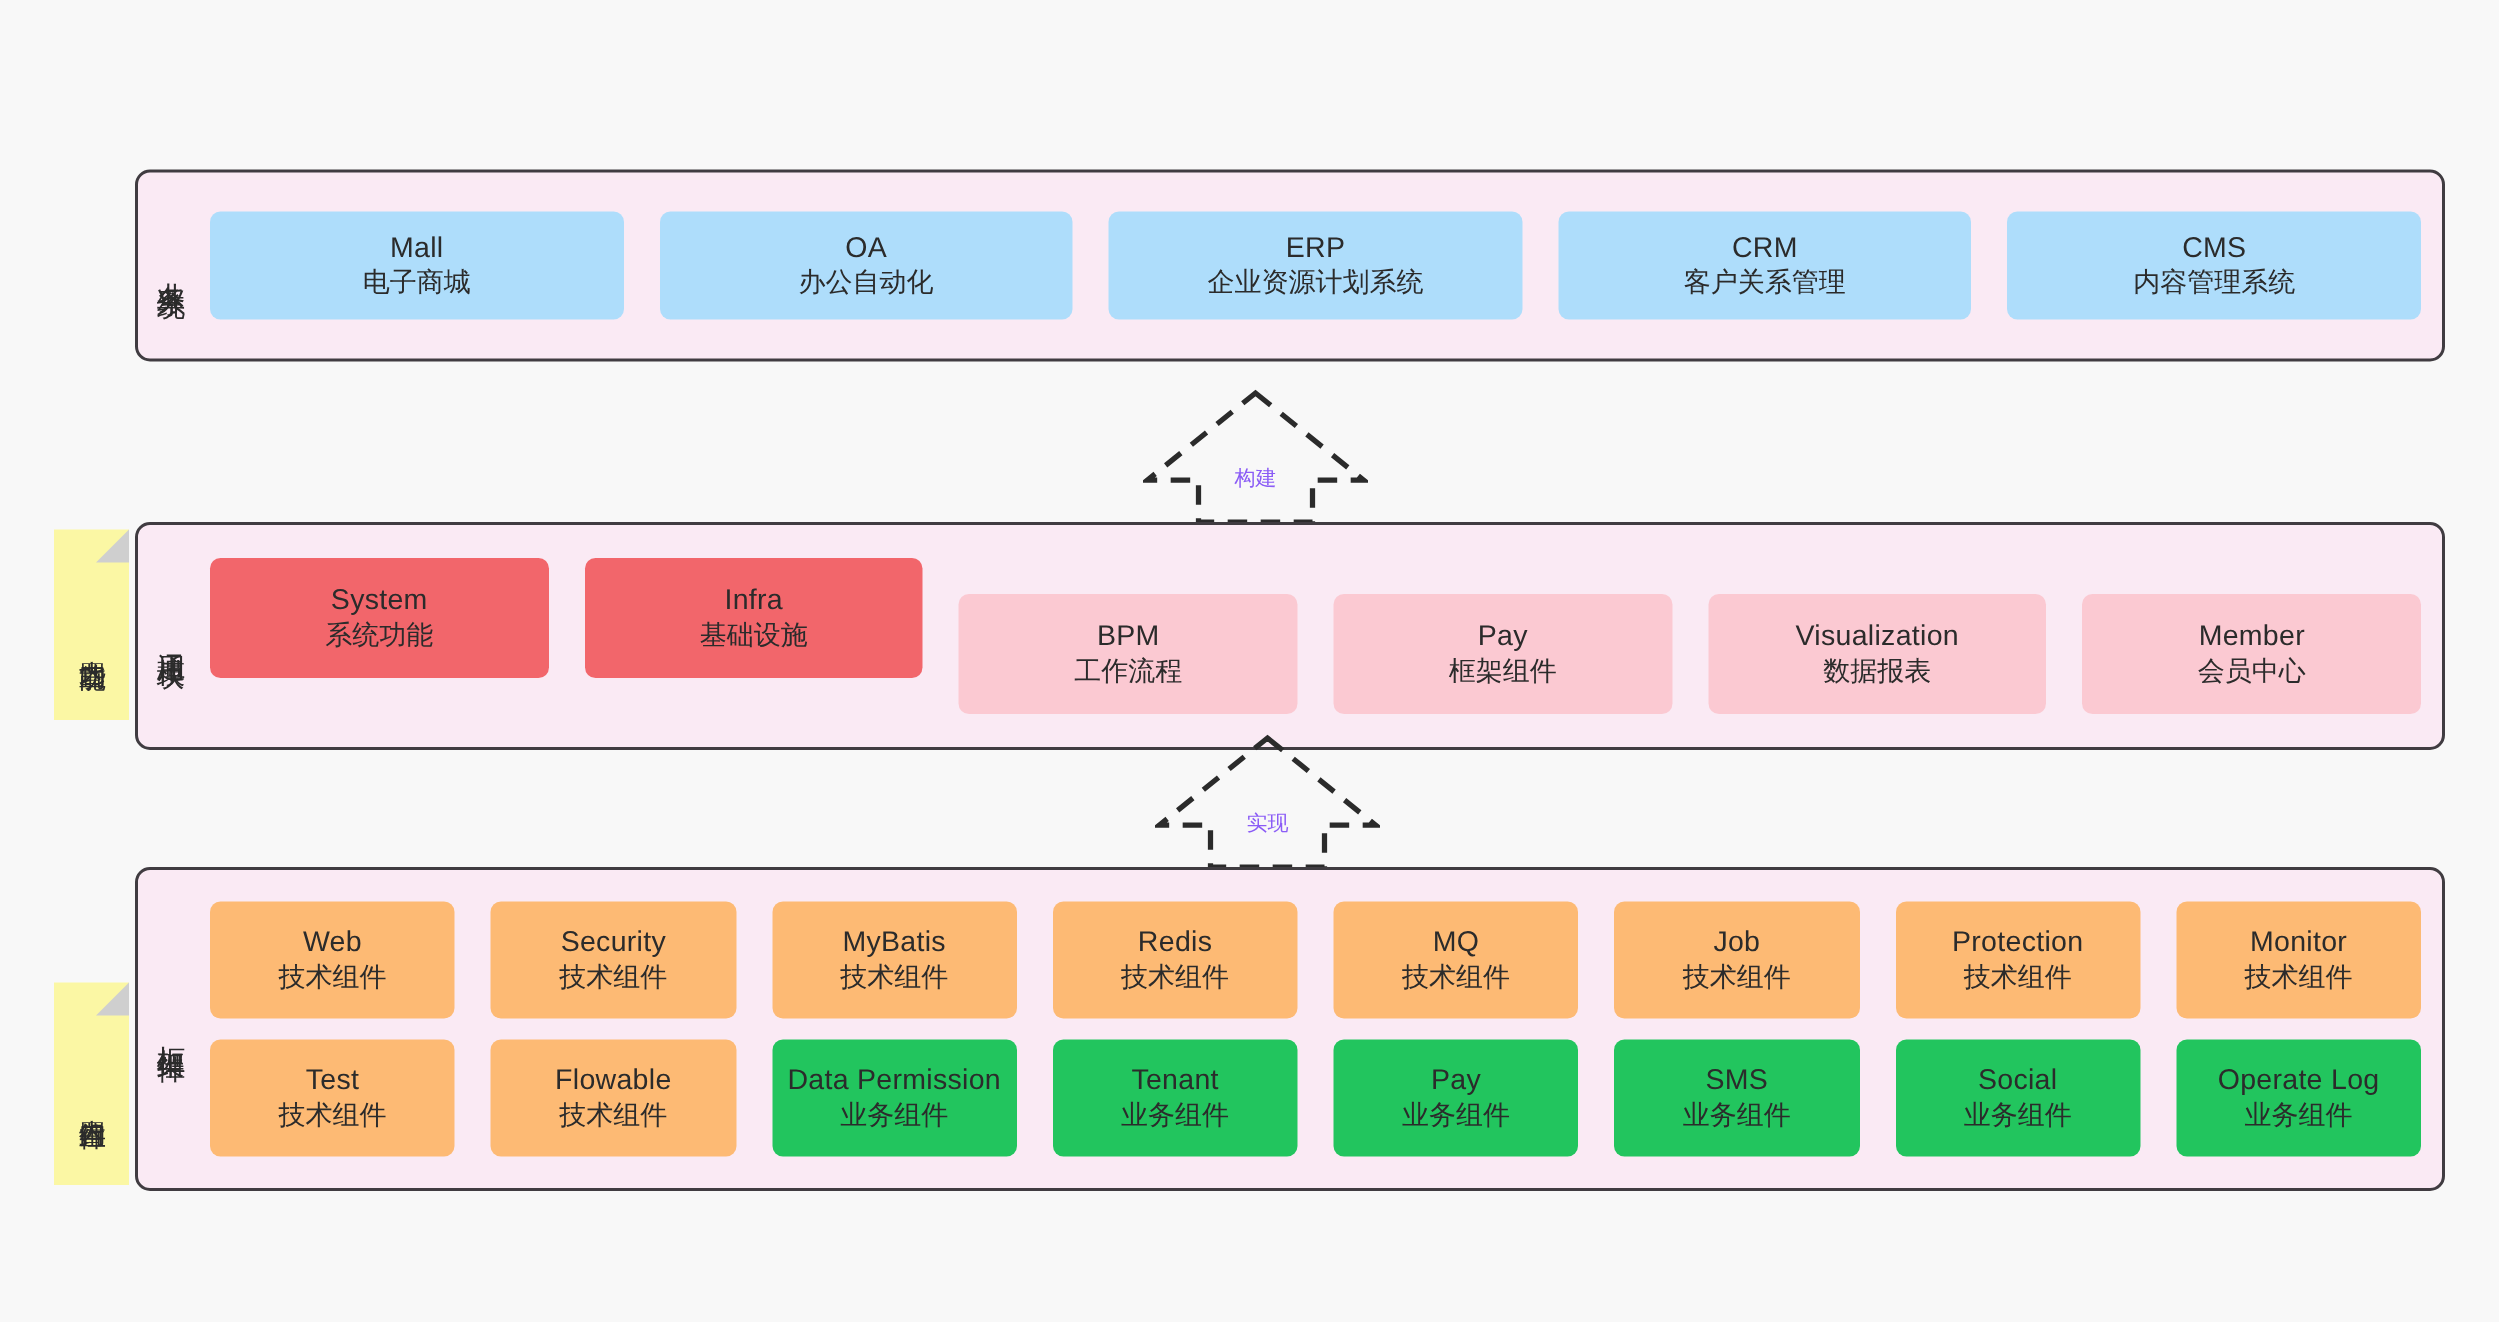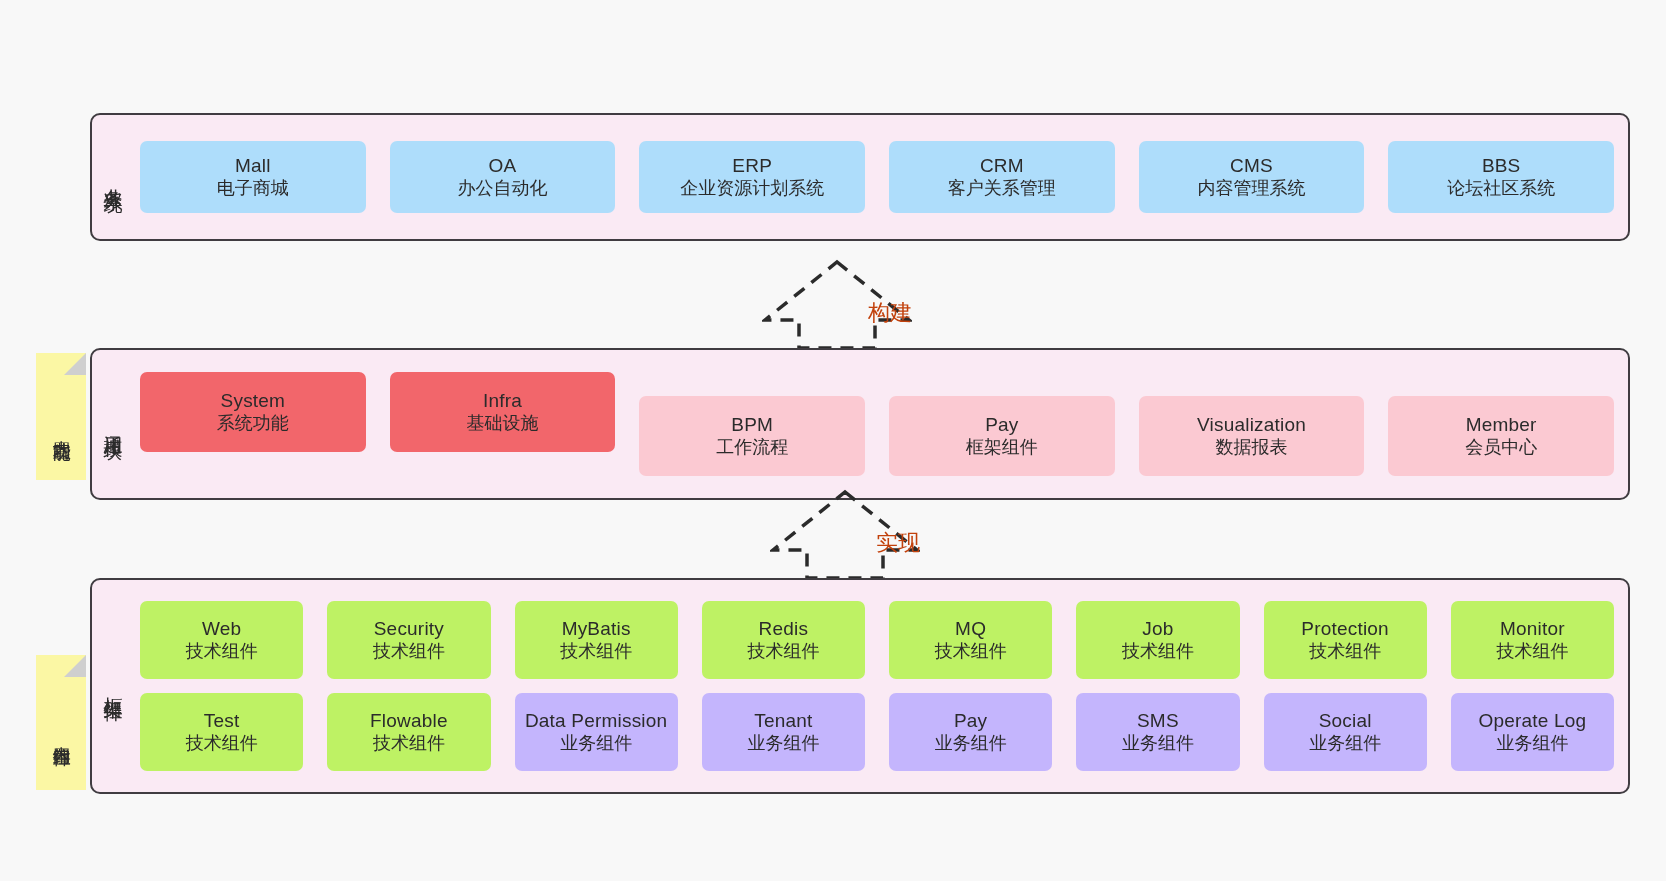--- a/index.html
+++ b/index.html
@@ -75,22 +75,22 @@
     letter-spacing: .2px;
   }
   .cell .cn {
     font-size: 18px;
   }
 
   
   .c-blue        { background: #aeddfb; }
   .c-red         { background: #f2666b; }
   .c-pink        { background: #fbc9d2; margin-top: 24px; }
-  .c-green       { background: #bef264; }
-  .c-lightgreen  { background: #c4b5fd; }
+  .c-green       { background: #fdba74; }
+  .c-lightgreen  { background: #22c55e; }
 
   
   #layer-business { left: 90px; top: 113px; width: 1540px; height: 128px; }
   #layer-business .cell { height: 72px; }
 
   #layer-common   { left: 90px; top: 348px; width: 1540px; height: 152px; }
   #layer-common .cell { height: 80px; }
 
   #layer-framework{ left: 90px; top: 578px; width: 1540px; height: 216px; }
   #layer-framework .cell { height: 78px; }
@@ -129,23 +129,23 @@
   .arrow {
     position: absolute;
     width: 150px;
     height: 92px;
   }
   .arrow svg { display: block; width: 100%; height: 100%; }
   .arrow .lbl {
     position: absolute;
     left: 0; right: 0;
     bottom: 22px;
-    text-align: right;
-    font-size: 22px;
-    color: #c2410c;
+    text-align: center;
+    font-size: 14px;
+    color: #8b5cf6;
     user-select: none;
   }
   #arrow-build   { left: 762px; top: 258px; }
   #arrow-realize { left: 770px; top: 488px; }
 </style>
 </head>
 <body>
 
 <div id="canvas">
 
@@ -165,24 +165,20 @@
           <span class="en">ERP</span>
           <span class="cn">企业资源计划系统</span>
         </div>
         <div class="cell c-blue">
           <span class="en">CRM</span>
           <span class="cn">客户关系管理</span>
         </div>
         <div class="cell c-blue">
           <span class="en">CMS</span>
           <span class="cn">内容管理系统</span>
-        </div>
-        <div class="cell c-blue">
-          <span class="en">BBS</span>
-          <span class="cn">论坛社区系统</span>
         </div>
       </div>
     </div>
   </div>
 
   <div class="arrow" id="arrow-build">
     <svg viewBox="0 0 150 92" xmlns="http://www.w3.org/2000/svg">
       <path d="M 75 4 L 147 62 L 113 62 L 113 90 L 37 90 L 37 62 L 3 62 Z" fill="none" stroke="#2b2b2b" stroke-width="3.5" stroke-dasharray="13 9" stroke-linejoin="miter"></path>
     </svg>
     <div class="lbl">构建</div>

